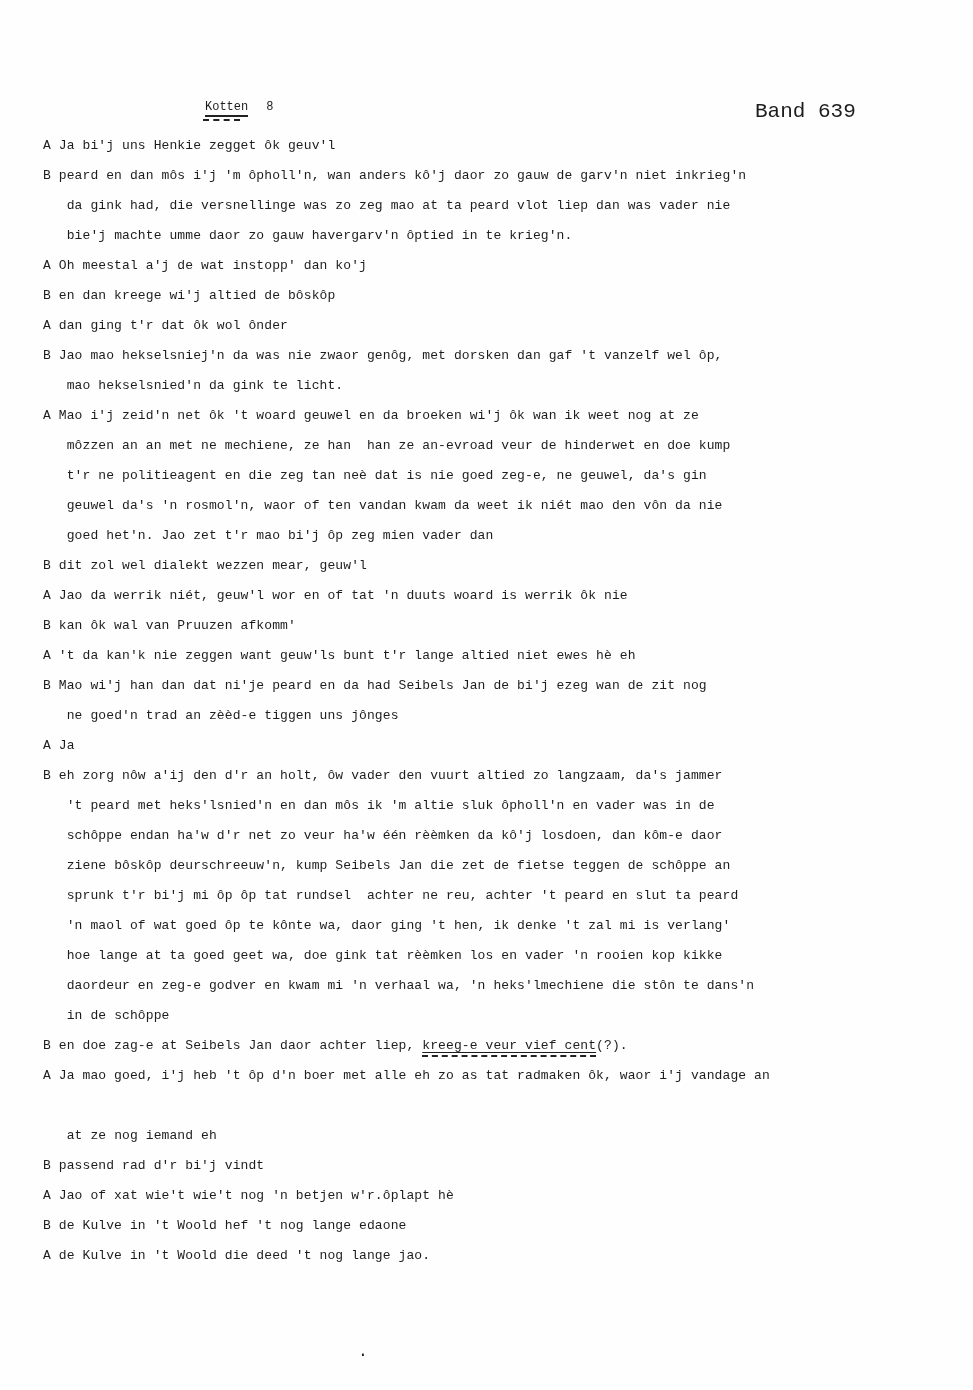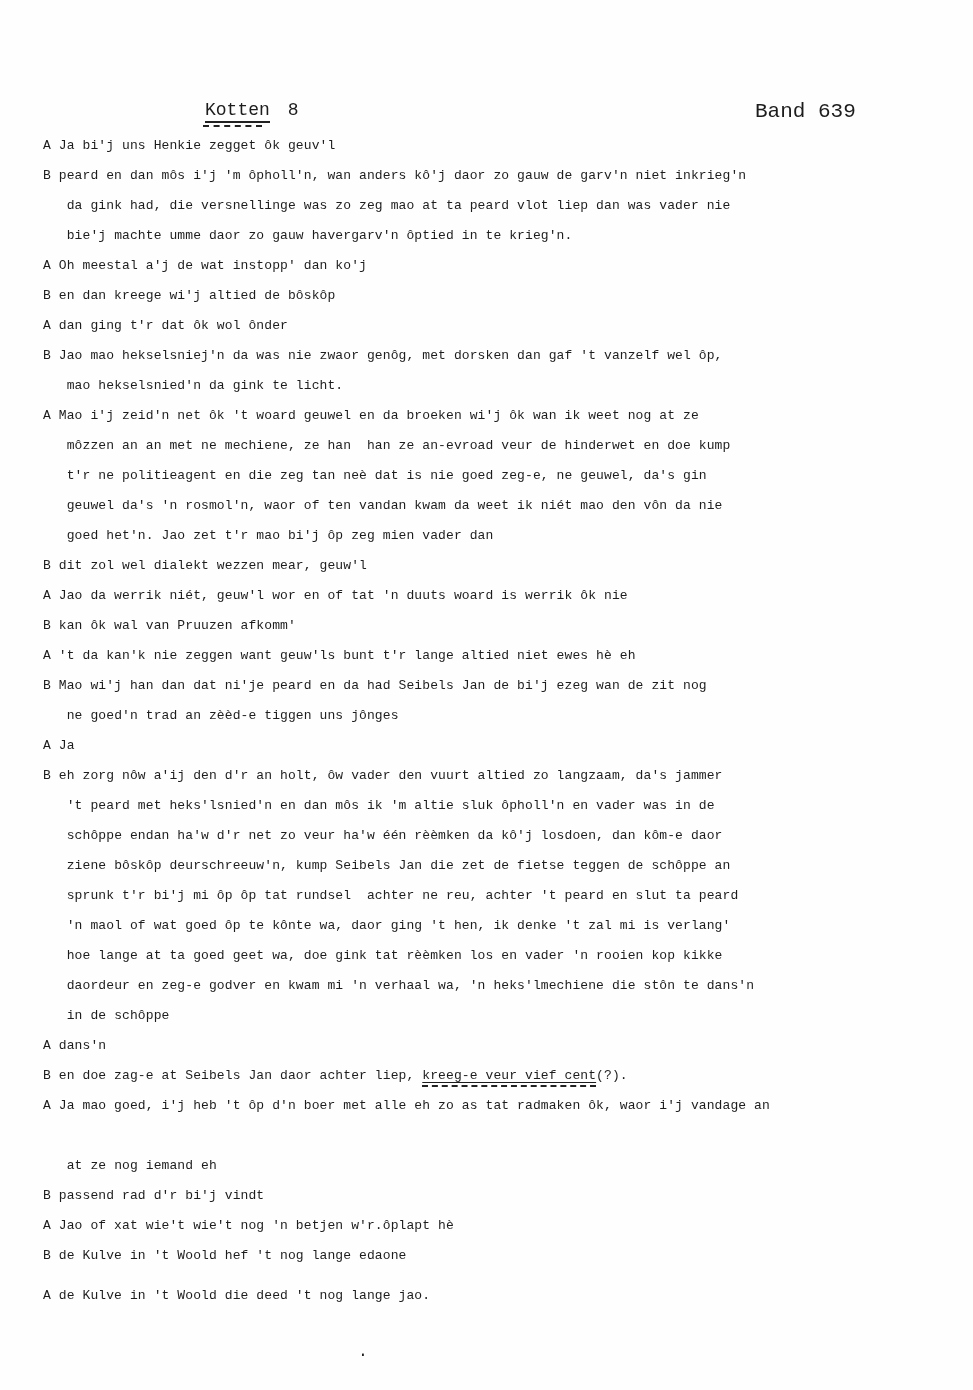--- a/index.html
+++ b/index.html
@@ -10,21 +10,21 @@
   }
   .page {
     position: relative;
     width: 973px; height: 1390px;
     background: #fefefe;
     color: #1d1d1d;
     overflow: hidden;
   }
   .header-left {
     position: absolute; left: 205px; top: 100px;
-    font-size: 18px; white-space: pre;
+    font-size: 12px; white-space: pre;
   }
   .header-right {
     position: absolute; left: 755px; top: 100px;
     font-size: 21px; white-space: pre;
   }
   .title-underline {
     position: relative;
     border-bottom: 2px solid #222;
     padding-bottom: 1px;
     display: inline-block;
@@ -37,21 +37,21 @@
   .header-pagenum { display: inline-block; margin-left: 18px; }
   .dialogue-body {
     position: absolute; left: 43px; top: 131px;
   }
   .line {
     height: 30px; line-height: 30px;
     font-size: 13px;
     letter-spacing: 0.1px;
     white-space: pre;
   }
-  .line.gap { margin-top: 10px; }
+  .line.gap { }
   .strike {
     text-decoration: line-through;
     text-decoration-thickness: 3px;
     font-weight: bold;
     text-shadow: 0.6px 0 0 #1d1d1d, -0.6px 0 0 #1d1d1d;
   }
   .udash {
     text-decoration: underline;
     text-underline-offset: 3px;
     border-bottom: 2px dashed #222;
@@ -95,21 +95,20 @@
       <div class="line"><span>A </span><span>Ja</span></div>
       <div class="line"><span>B </span><span>eh zorg nôw a'ij den d'r an holt, ôw vader den vuurt altied zo langzaam, da's jammer</span></div>
       <div class="line"><span>   </span><span>'t peard met heks'lsnied'n en dan môs ik 'm altie sluk ôpholl'n en vader was in de</span></div>
       <div class="line"><span>   </span><span>schôppe endan ha'w d'r net zo veur ha'w één rèèmken da kô'j losdoen, dan kôm-e daor</span></div>
       <div class="line"><span>   </span><span>ziene bôskôp deurschreeuw'n, kump Seibels Jan die zet de fietse teggen de schôppe an</span></div>
       <div class="line"><span>   </span><span>sprunk t'r bi'j mi ôp ôp tat rundsel  achter ne reu, achter 't peard en slut ta peard</span></div>
       <div class="line"><span>   </span><span>'n maol of wat goed ôp te kônte wa, daor ging 't hen, ik denke 't zal mi is verlang'</span></div>
       <div class="line"><span>   </span><span>hoe lange at ta goed geet wa, doe gink tat rèèmken los en vader 'n rooien kop kikke</span></div>
       <div class="line"><span>   </span><span>daordeur en zeg-e godver en kwam mi 'n verhaal wa, 'n heks'lmechiene die stôn te dans'n</span></div>
       <div class="line"><span>   </span><span>in de schôppe</span></div>
-      <div class="line"><span>A </span><span>dans'n</span></div>
       <div class="line"><span>B </span><span>en doe zag-e at Seibels Jan daor achter liep, </span><span class="udash">kreeg-e veur vief cent</span><span>(?).</span></div>
       <div class="line"><span>A </span><span>Ja mao goed, i'j heb 't ôp d'n boer met alle eh zo as tat radmaken ôk, waor i'j vandage an</span></div>
       <div class="line"><span>   </span></div>
       <div class="line"><span>   </span><span>at ze nog iemand eh</span></div>
       <div class="line"><span>B </span><span>passend rad d'r bi'j vindt</span></div>
       <div class="line"><span>A </span><span>Jao of xat wie't wie't nog 'n betjen w'r.ôplapt hè</span></div>
       <div class="line"><span>B </span><span>de Kulve in 't Woold hef 't nog lange edaone</span></div>
       <div class="line gap"><span>A </span><span>de Kulve in 't Woold die deed 't nog lange jao.</span></div>
     </div>
 

